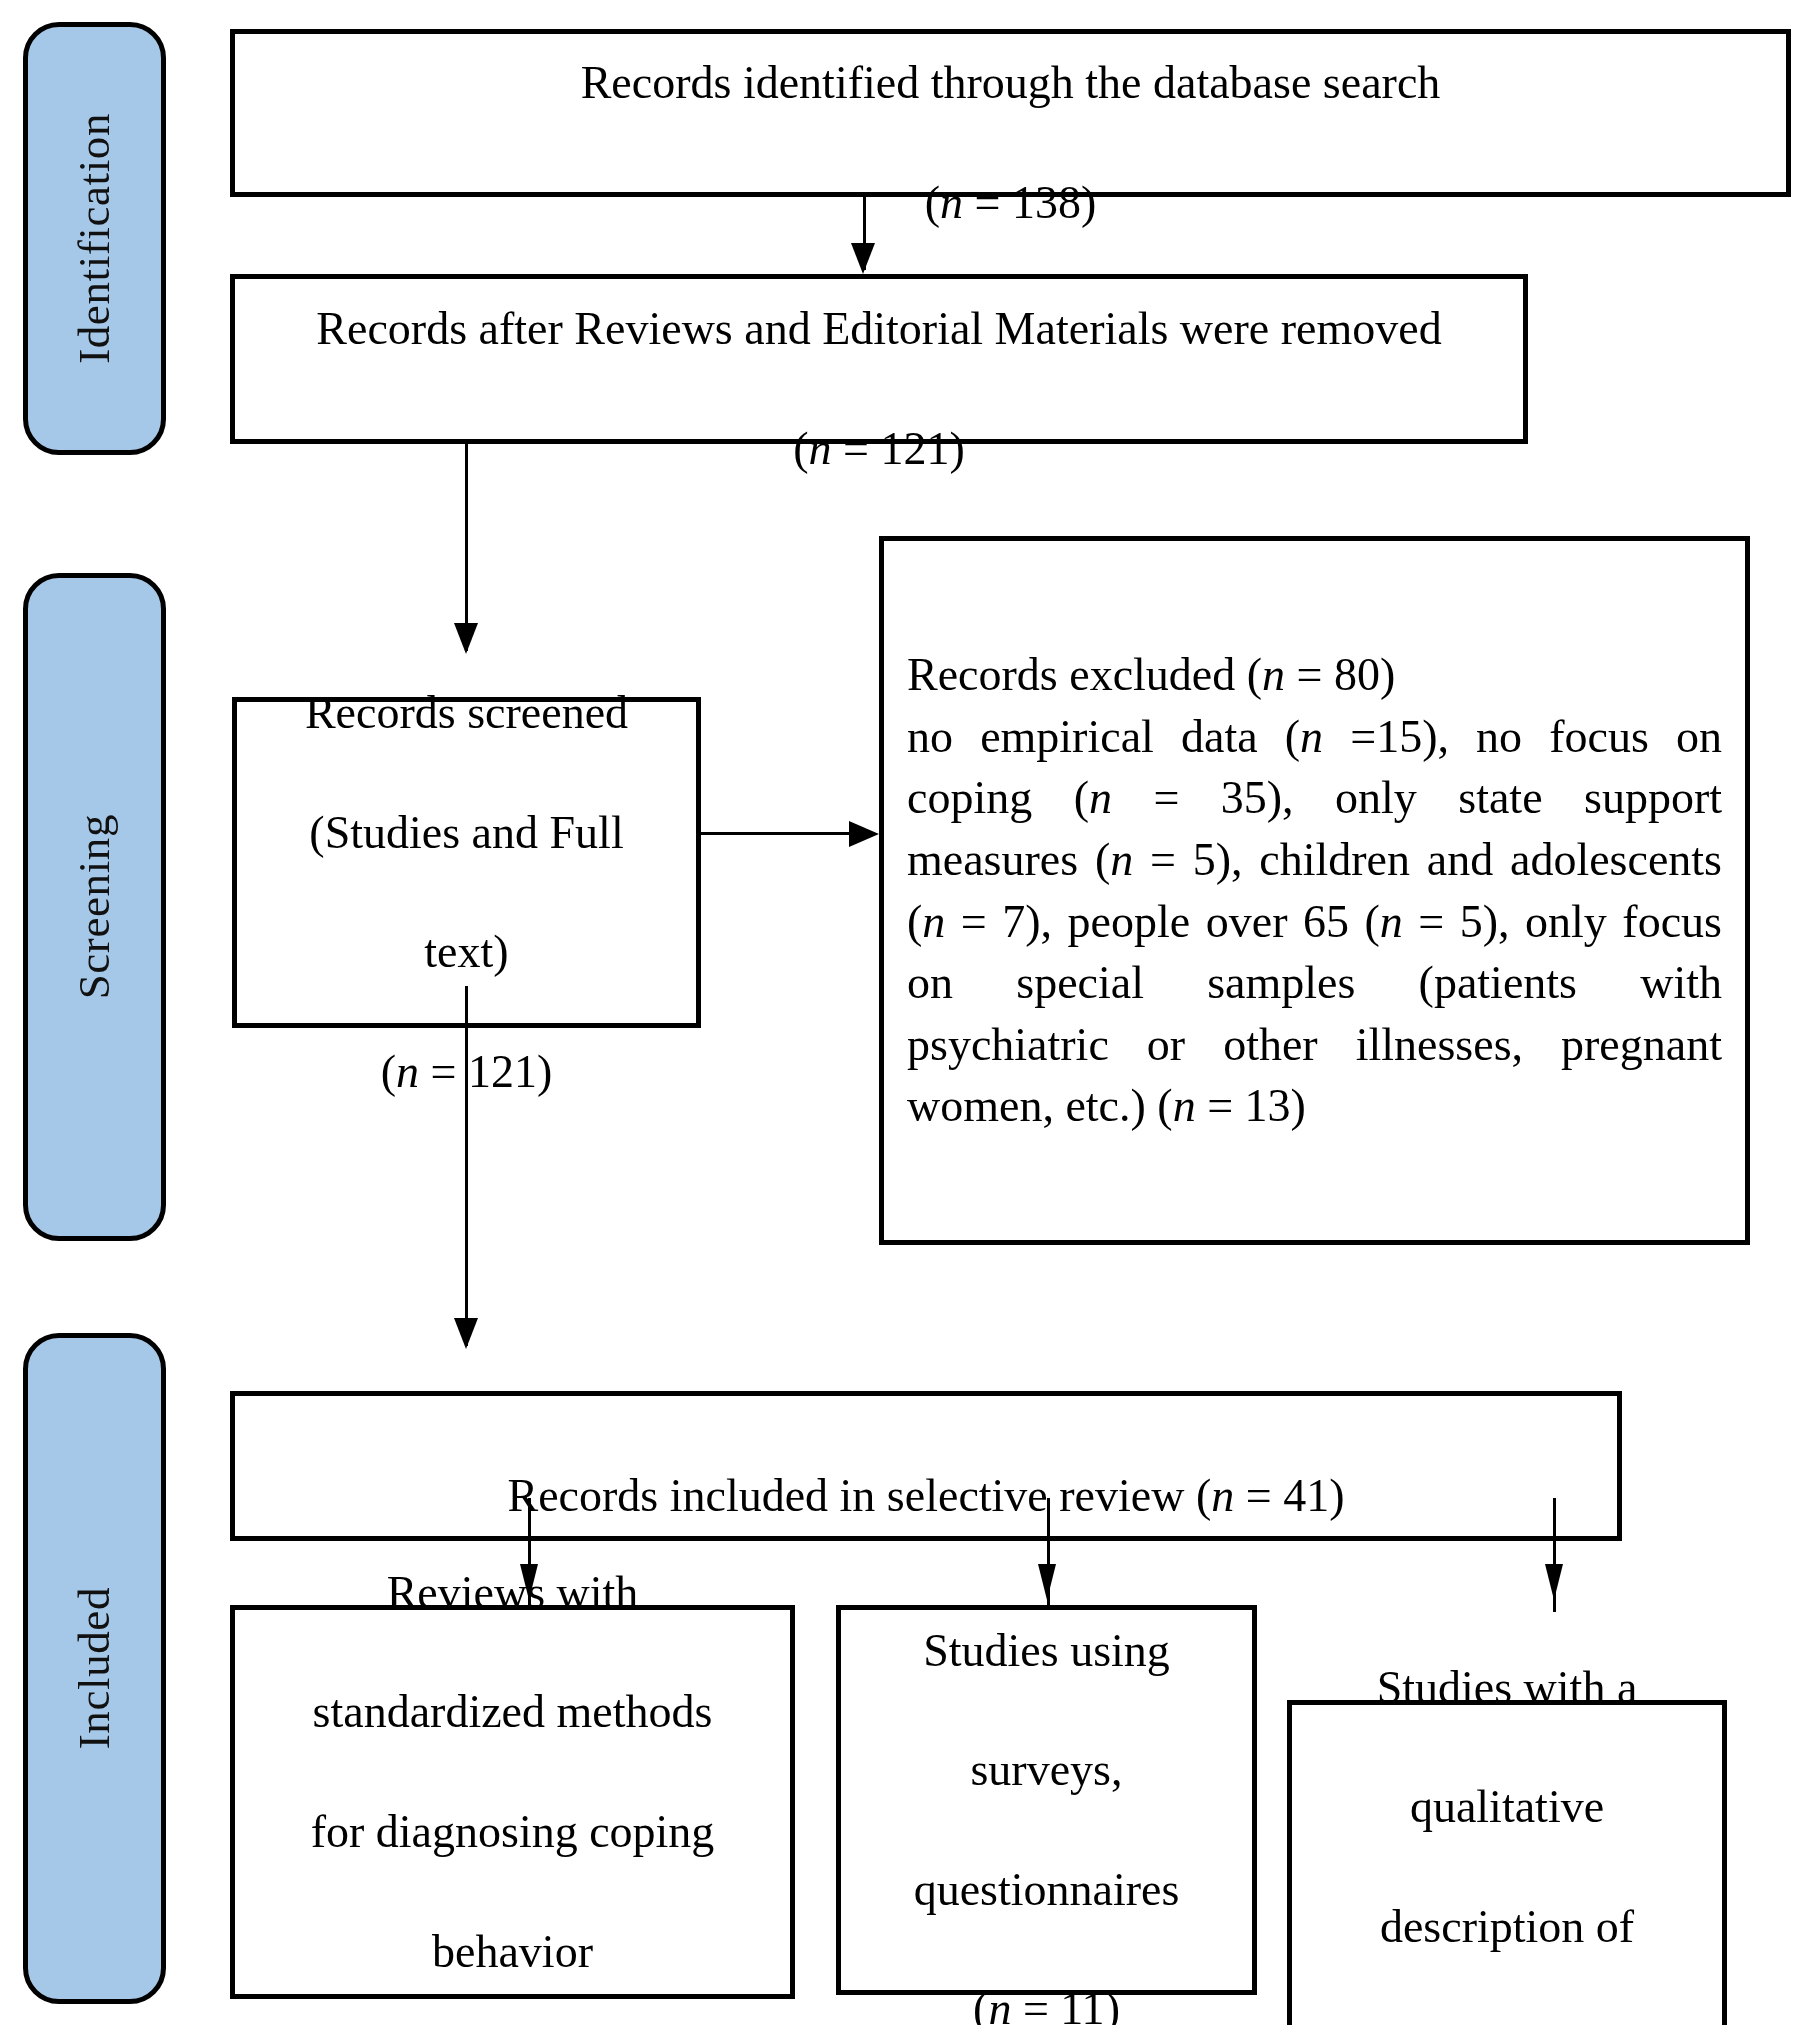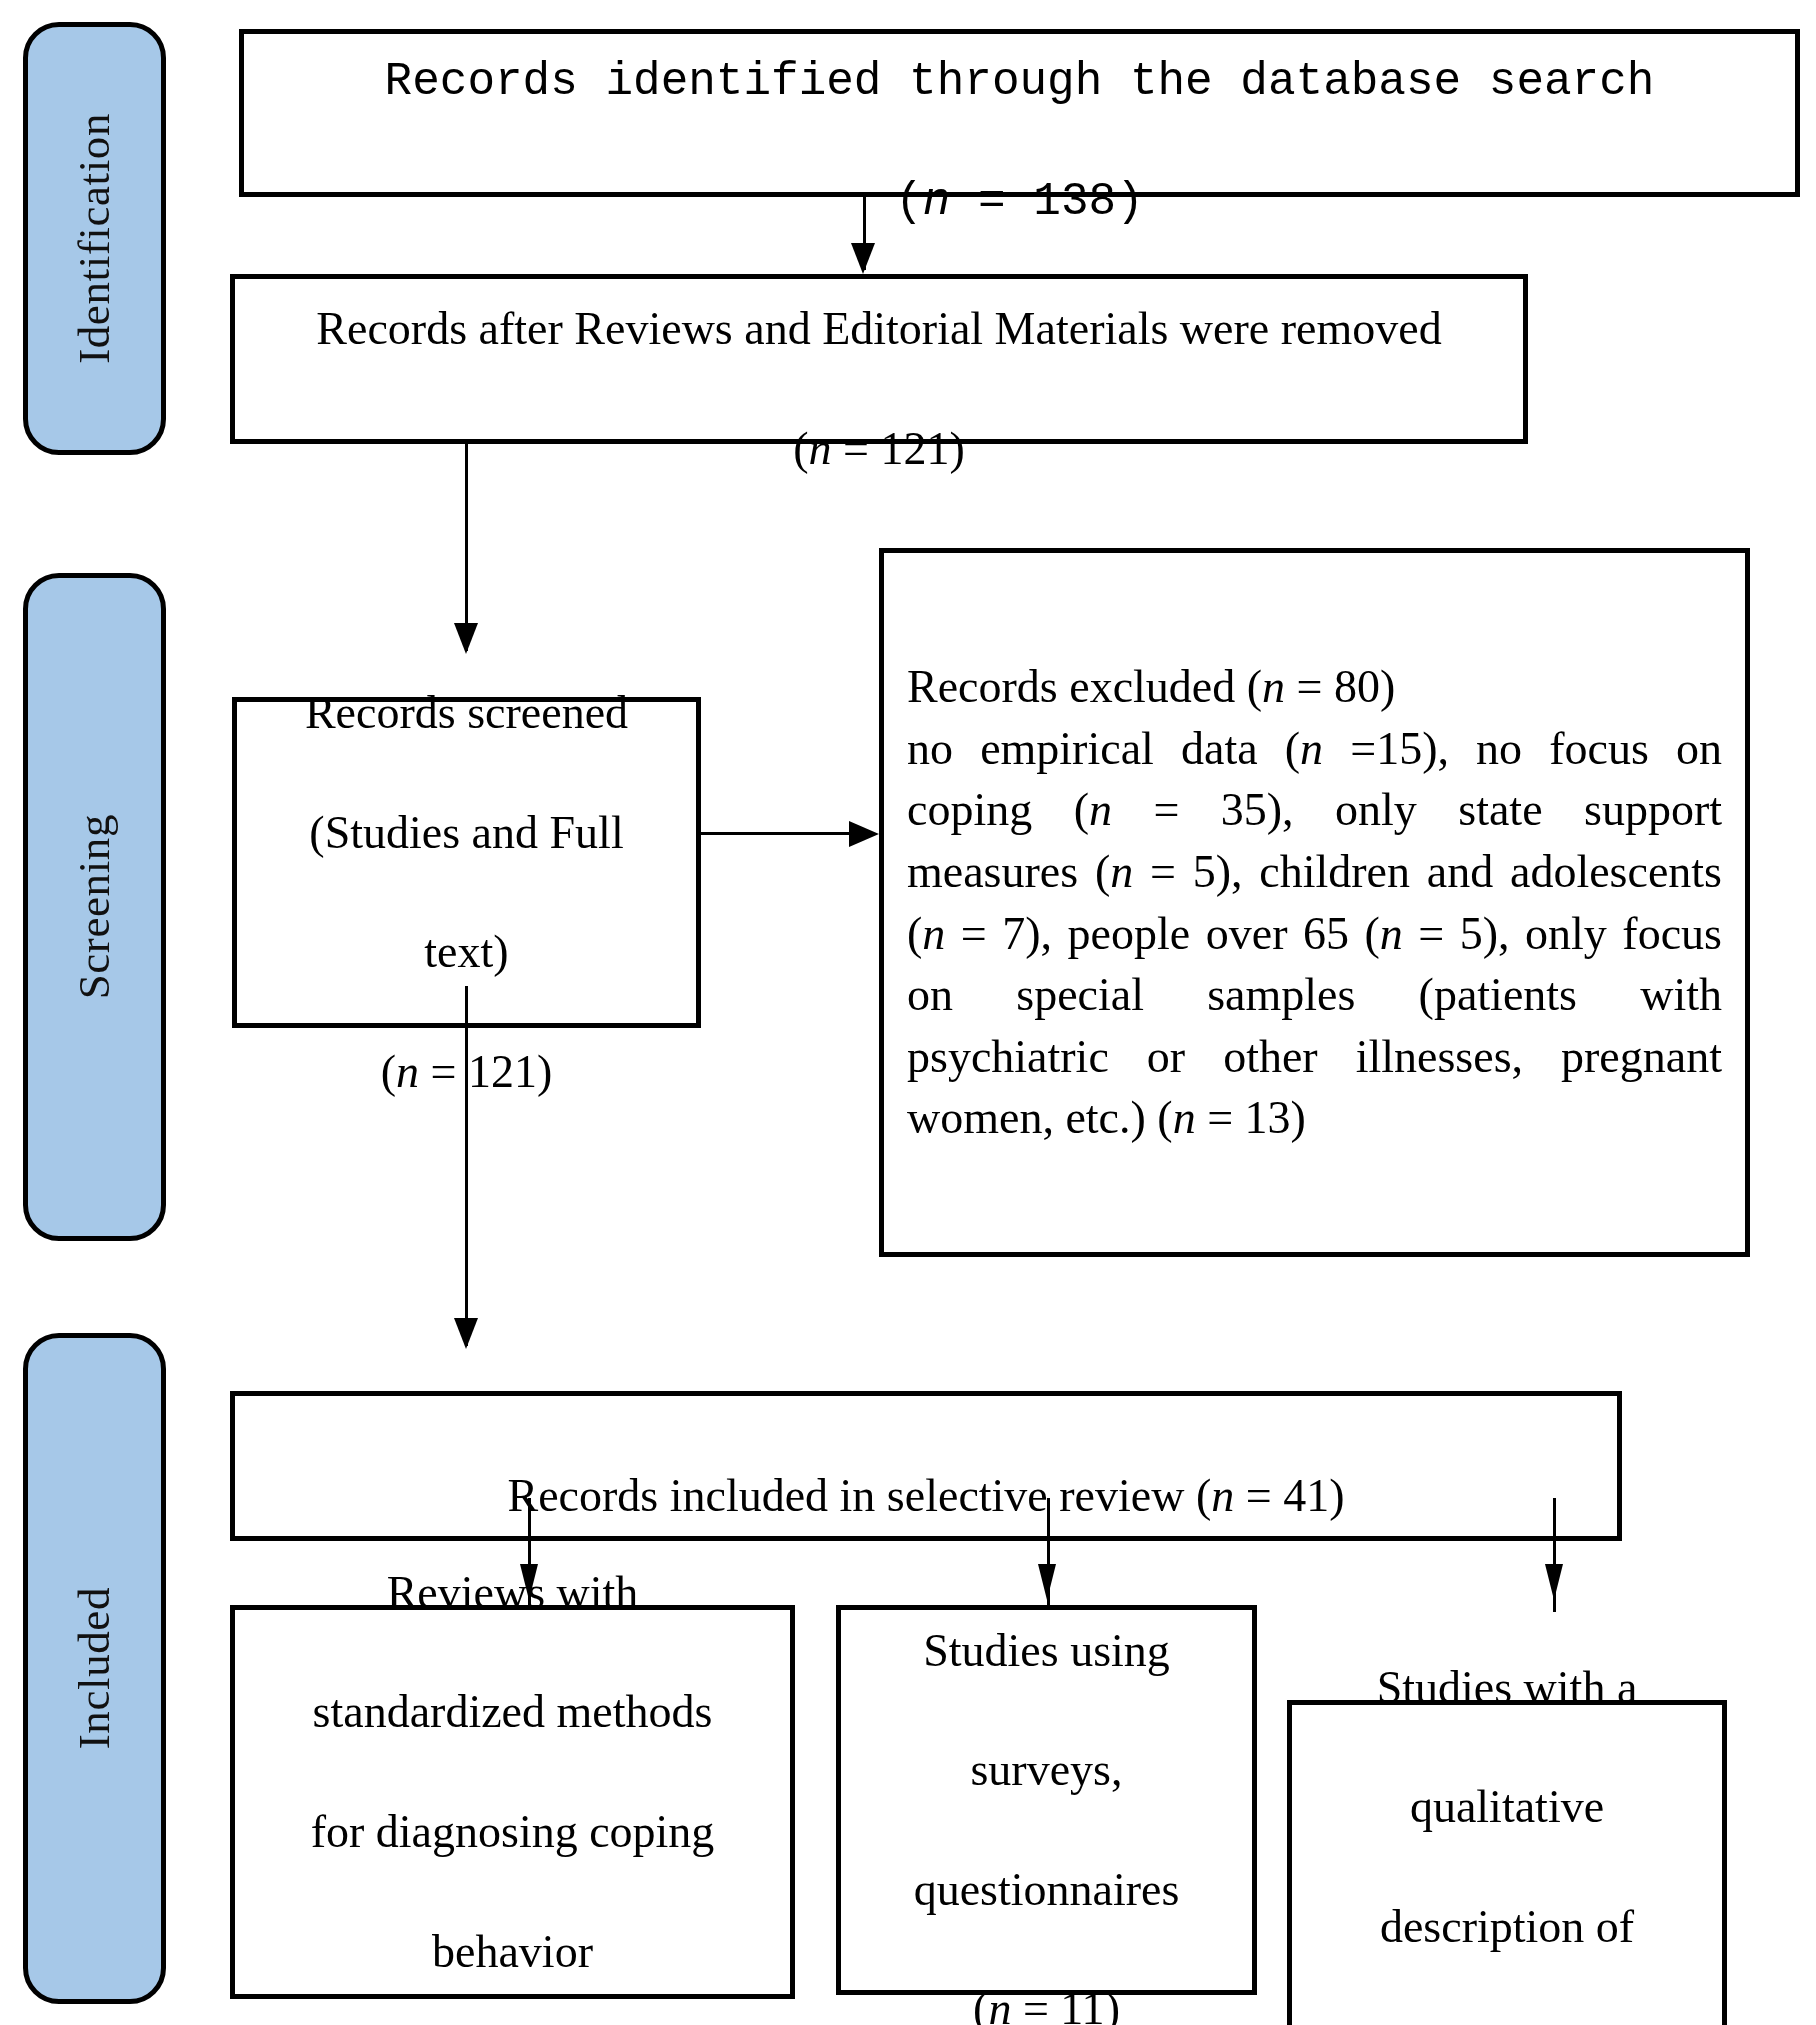--- a/index.html
+++ b/index.html
@@ -116,21 +116,21 @@
   </div>
 
   <div class="phase-pill" style="left:23px; top:573px; width:143px; height:668px;">
     <span class="phase-label">Screening</span>
   </div>
 
   <div class="phase-pill" style="left:23px; top:1333px; width:143px; height:671px;">
     <span class="phase-label">Included</span>
   </div>
 
-  <div class="flow-box" style="left:239px; top:29px; width:1561px; height:168px;font-family:Liberation Mono, monospace;">
+  <div class="flow-box" style="left:230px; top:29px; width:1561px; height:168px;">
     <div class="box-text">
       <span>Records identified through the database search</span><br>
       <span>(<em>n</em><span> = </span><span>138</span>)</span>
     </div>
   </div>
 
   <div class="vline" style="left:863px; top:197px; height:73px;"></div>
   <div class="arrow-down" style="left:851px; top:243px;"></div>
 
   <div class="flow-box" style="left:230px; top:274px; width:1298px; height:170px;">
@@ -148,21 +148,21 @@
       <span>Records screened</span><br>
       <span>(Studies and Full</span><br>
       <span>text)</span><br>
       <span>(<em>n</em><span> = </span><span>121</span>)</span>
     </div>
   </div>
 
   <div class="hline" style="left:701px; top:832px; width:171px;"></div>
   <div class="arrow-right" style="left:849px; top:821px;"></div>
 
-  <div class="flow-box justified" style="left:879px; top:548px; width:871px; height:709px; padding:18px 23px;">
+  <div class="flow-box justified" style="left:879px; top:536px; width:871px; height:709px; padding:18px 23px;">
     <div class="box-text">
       <span class="excl-head"><span>Records excluded</span> (<em>n</em> = <span>80</span>)</span><span>no empirical data (<em>n</em> =15), no focus on coping (<em>n</em> = 35), only state support measures (<em>n</em> = 5), children and adolescents (<em>n</em> = 7), people over 65 (<em>n</em> = 5), only focus on special samples (patients with psychiatric or other illnesses, pregnant women, etc.) (<em>n</em> = 13)</span>
     </div>
   </div>
 
   <div class="vline" style="left:465px; top:986px; height:360px;"></div>
   <div class="arrow-down" style="left:454px; top:1318px;"></div>
 
   <div class="flow-box" style="left:230px; top:1347px; width:1392px; height:150px;margin-top:44px;">
     <div class="box-text">

